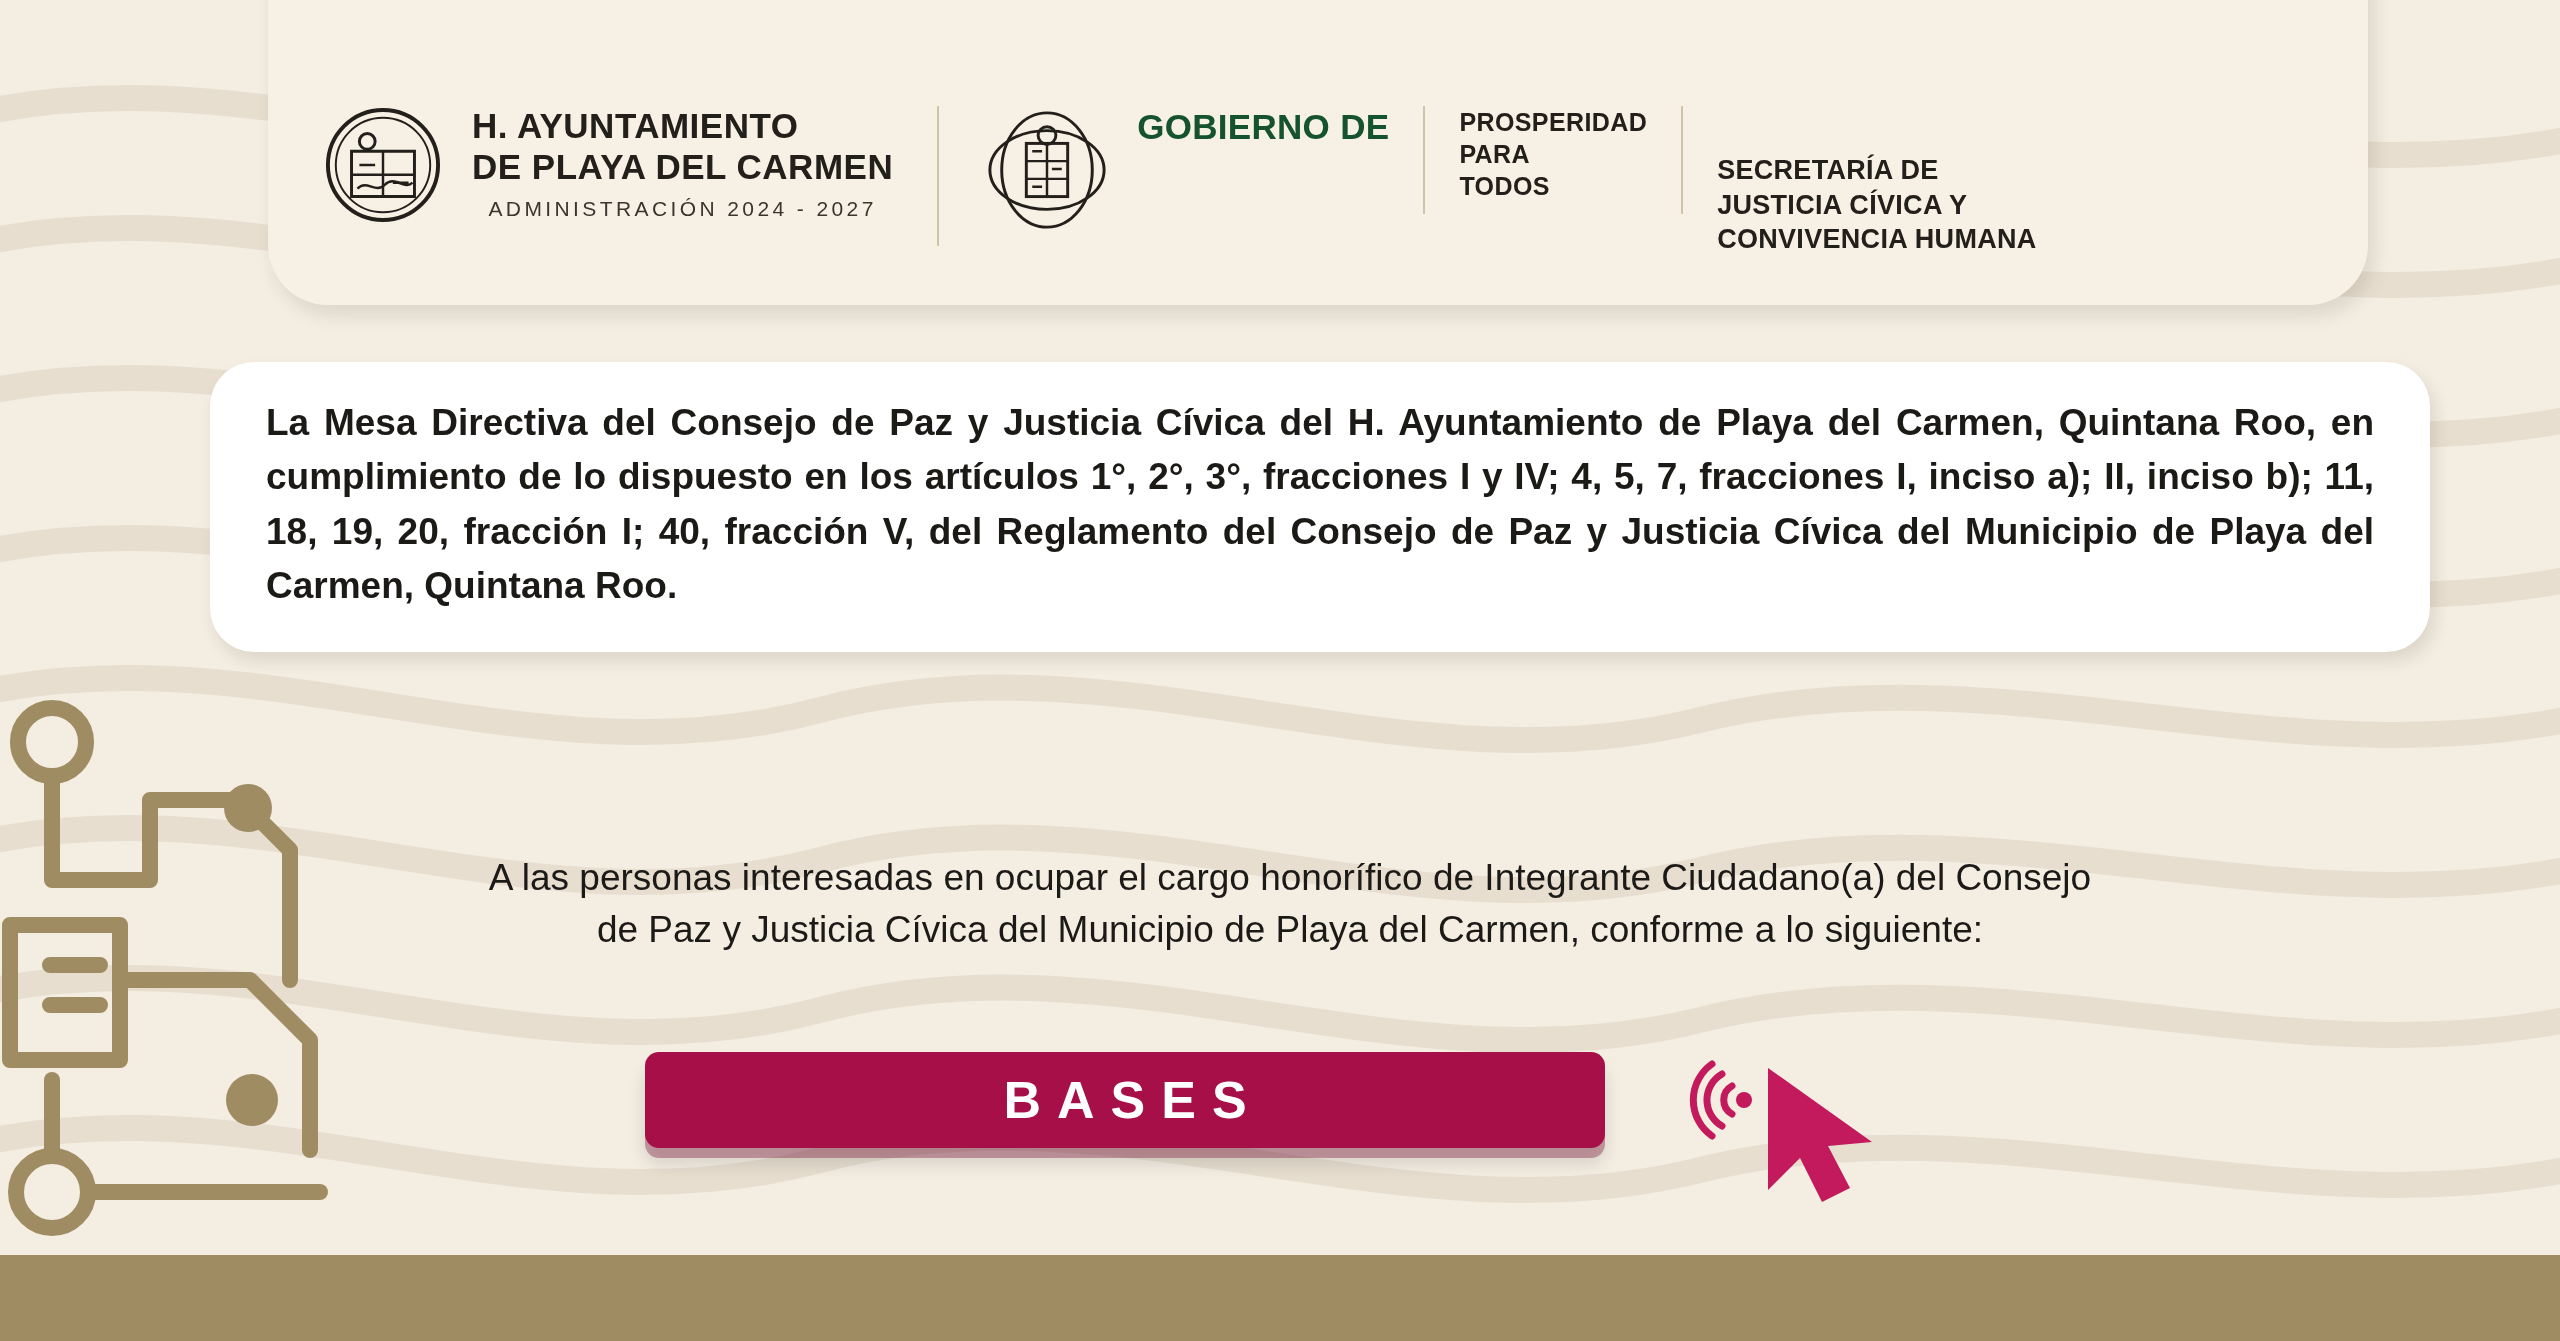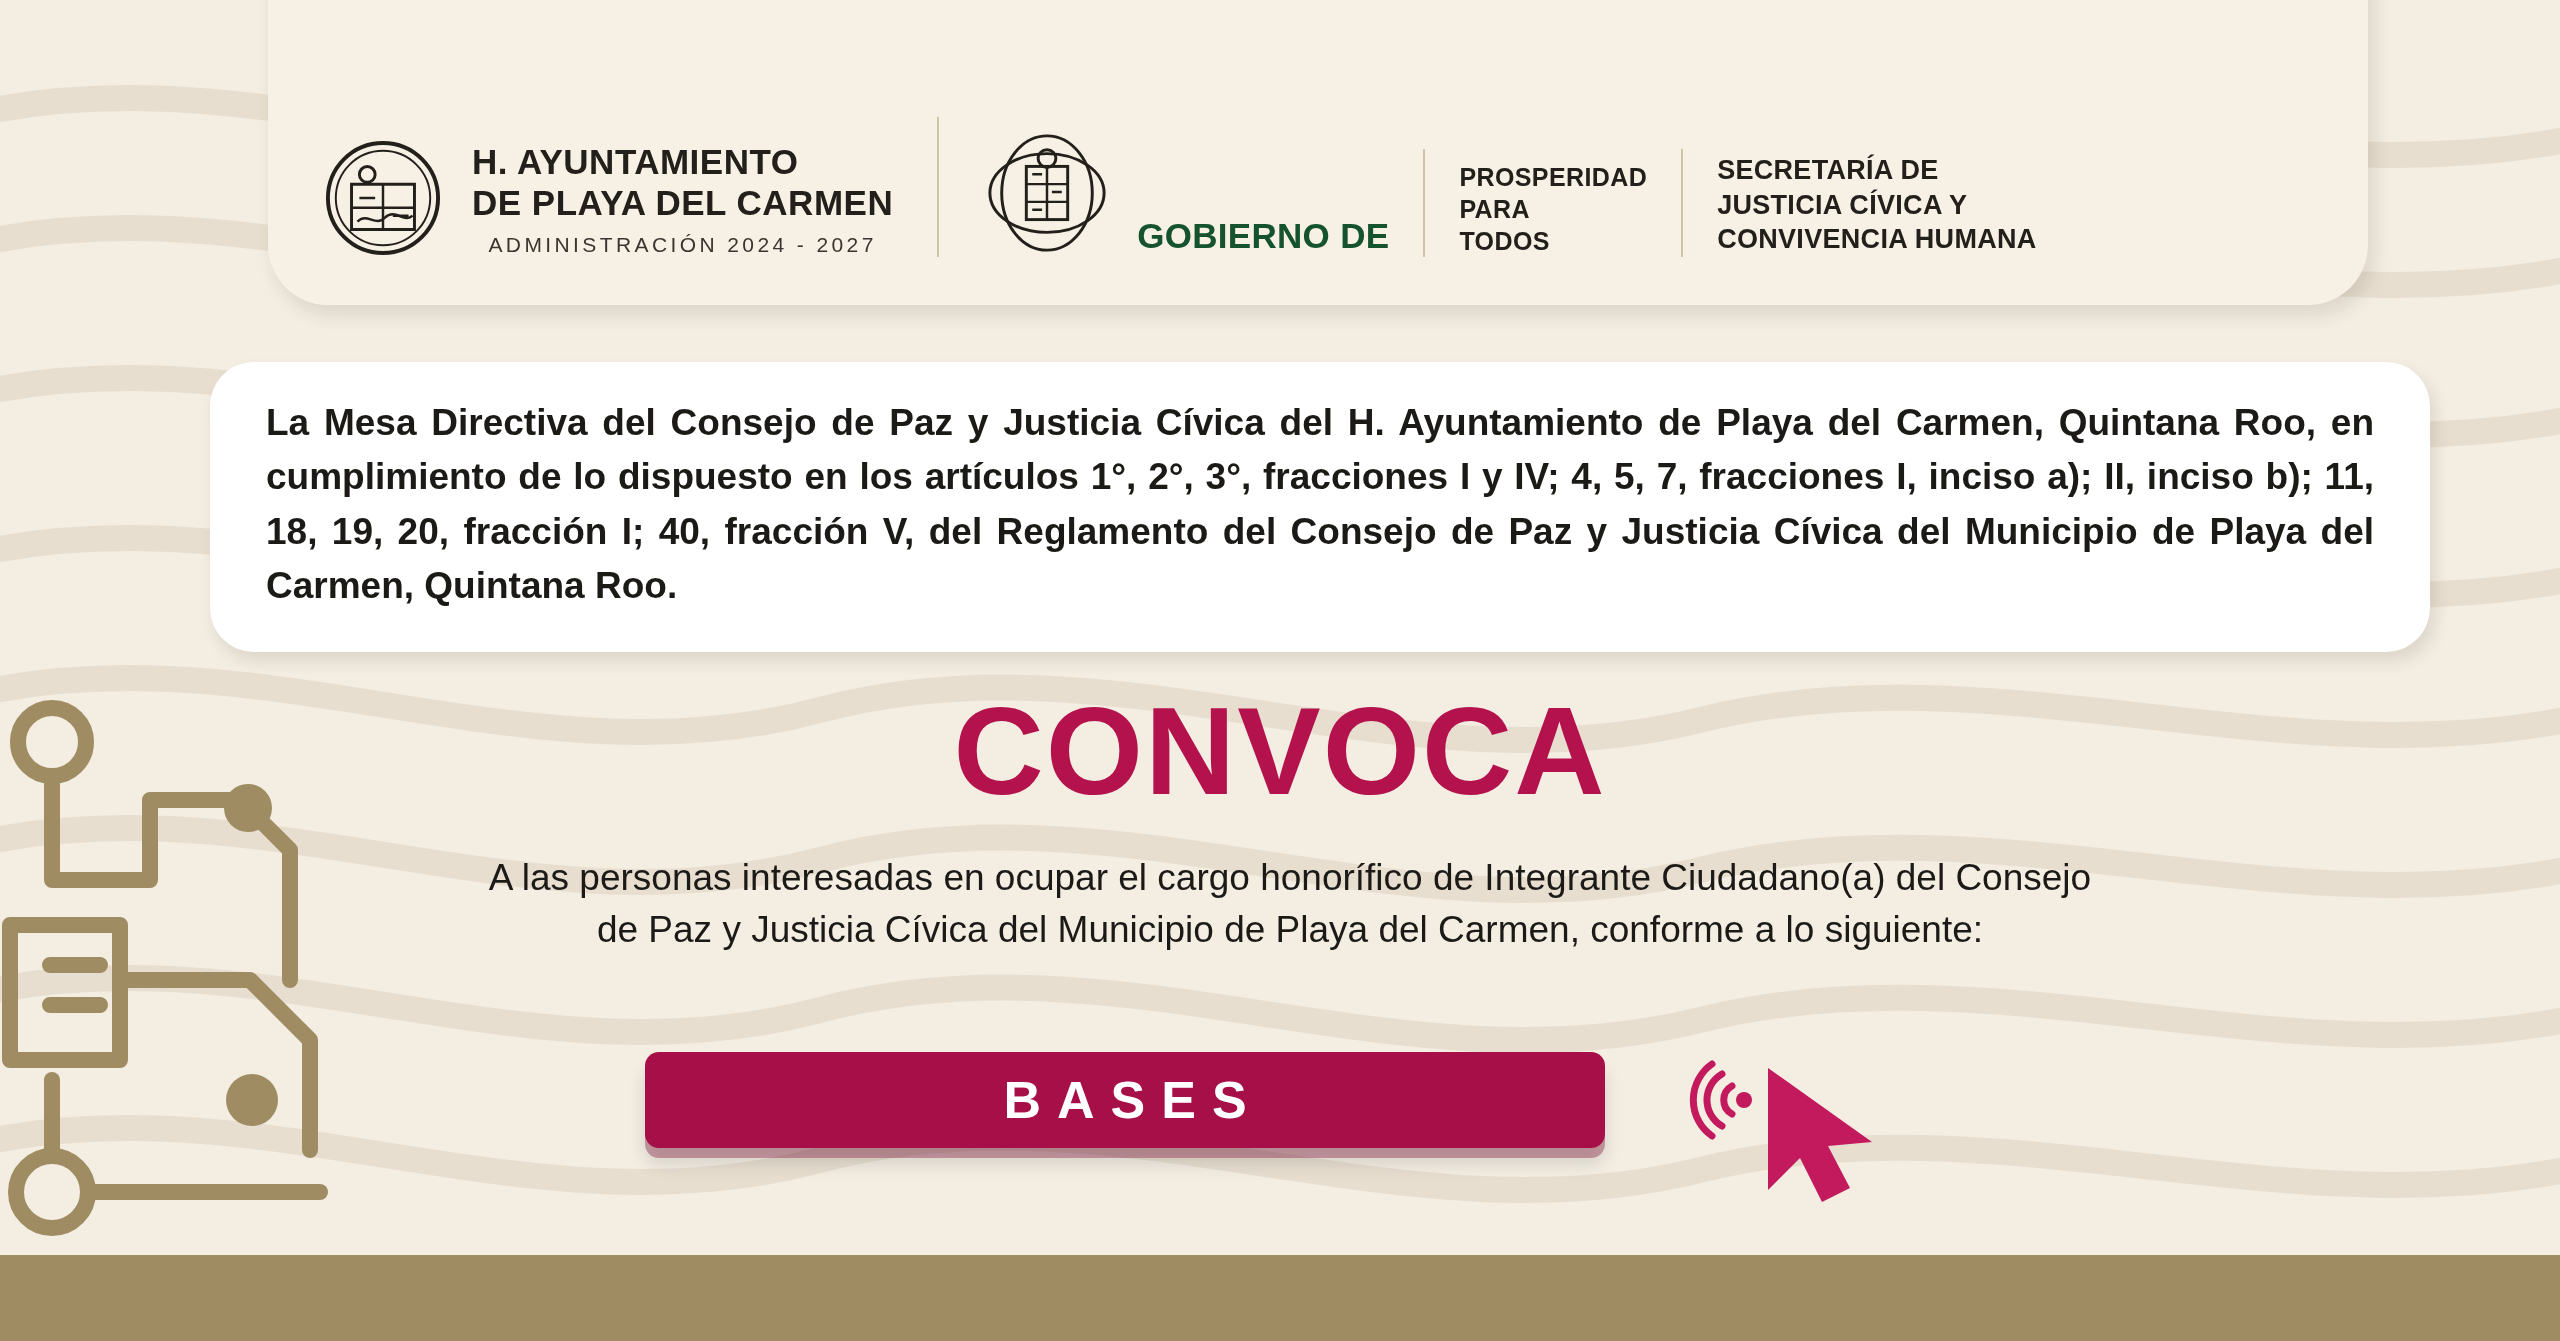--- a/index.html
+++ b/index.html
@@ -51,21 +51,21 @@
     border-radius: 0 0 60px 60px;
     box-shadow: 6px 10px 18px rgba(80, 65, 40, 0.13);
     display: flex;
     align-items: flex-end;
     padding-bottom: 18px;
     box-sizing: border-box;
   }
 
   .header-inner {
     display: flex;
-    align-items: flex-end;
+    align-items: flex-start;
     width: 100%;
     padding: 0 40px 30px 36px;
     box-sizing: border-box;
   }
 
   .crest {
     width: 118px;
     height: 118px;
     flex: 0 0 auto;
     margin-right: 30px;
@@ -329,21 +329,20 @@
         <div>CONVIVENCIA HUMANA</div>
       </div>
 
     </div>
   </div>
 
   <div class="statement-card">
     <p>La Mesa Directiva del Consejo de Paz y Justicia Cívica del H. Ayuntamiento de Playa del Carmen, Quintana Roo, en cumplimiento de lo dispuesto en los artículos 1°, 2°, 3°, fracciones I y IV; 4, 5, 7, fracciones I, inciso a); II, inciso b); 11, 18, 19, 20, fracción I; 40, fracción V, del Reglamento del Consejo de Paz y Justicia Cívica del Municipio de Playa del Carmen, Quintana Roo.</p>
   </div>
 
-  <div class="convoca">CONVOCA</div>
 
   <div class="intro">A las personas interesadas en ocupar el cargo honorífico de Integrante Ciudadano(a) del Consejo de Paz y Justicia Cívica del Municipio de Playa del Carmen, conforme a lo siguiente:</div>
 
   <div class="bases-wrap">
     <button class="bases-btn">
       <span>BASES</span>
     </button>
   </div>
 
   <svg class="cursor-graphic" viewBox="0 0 280 180">

